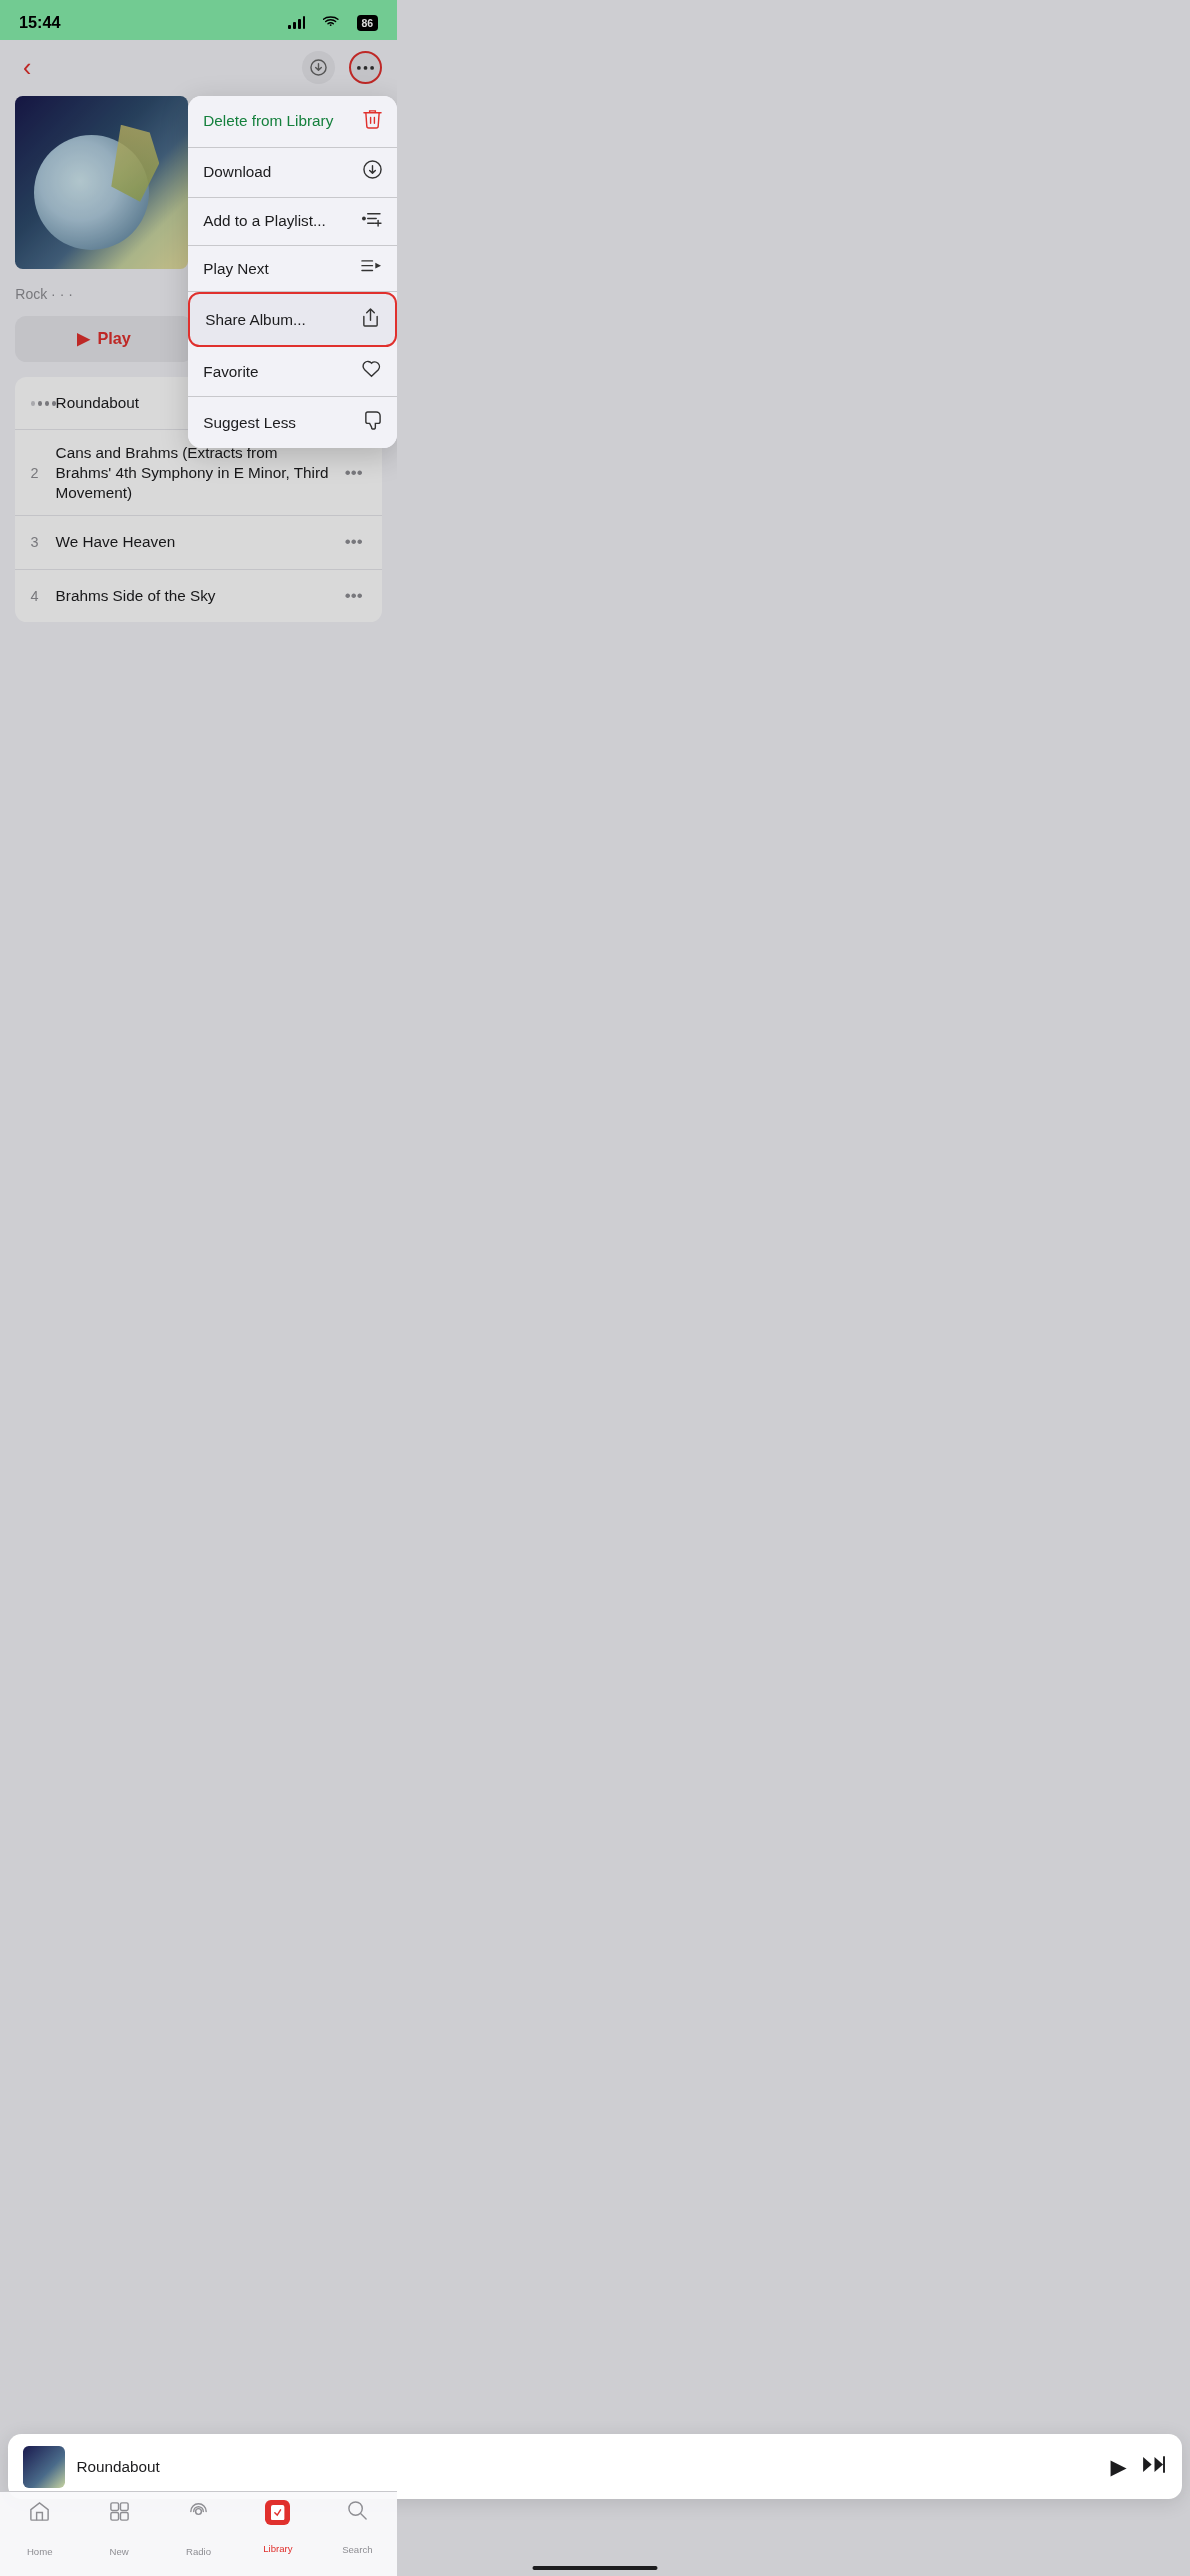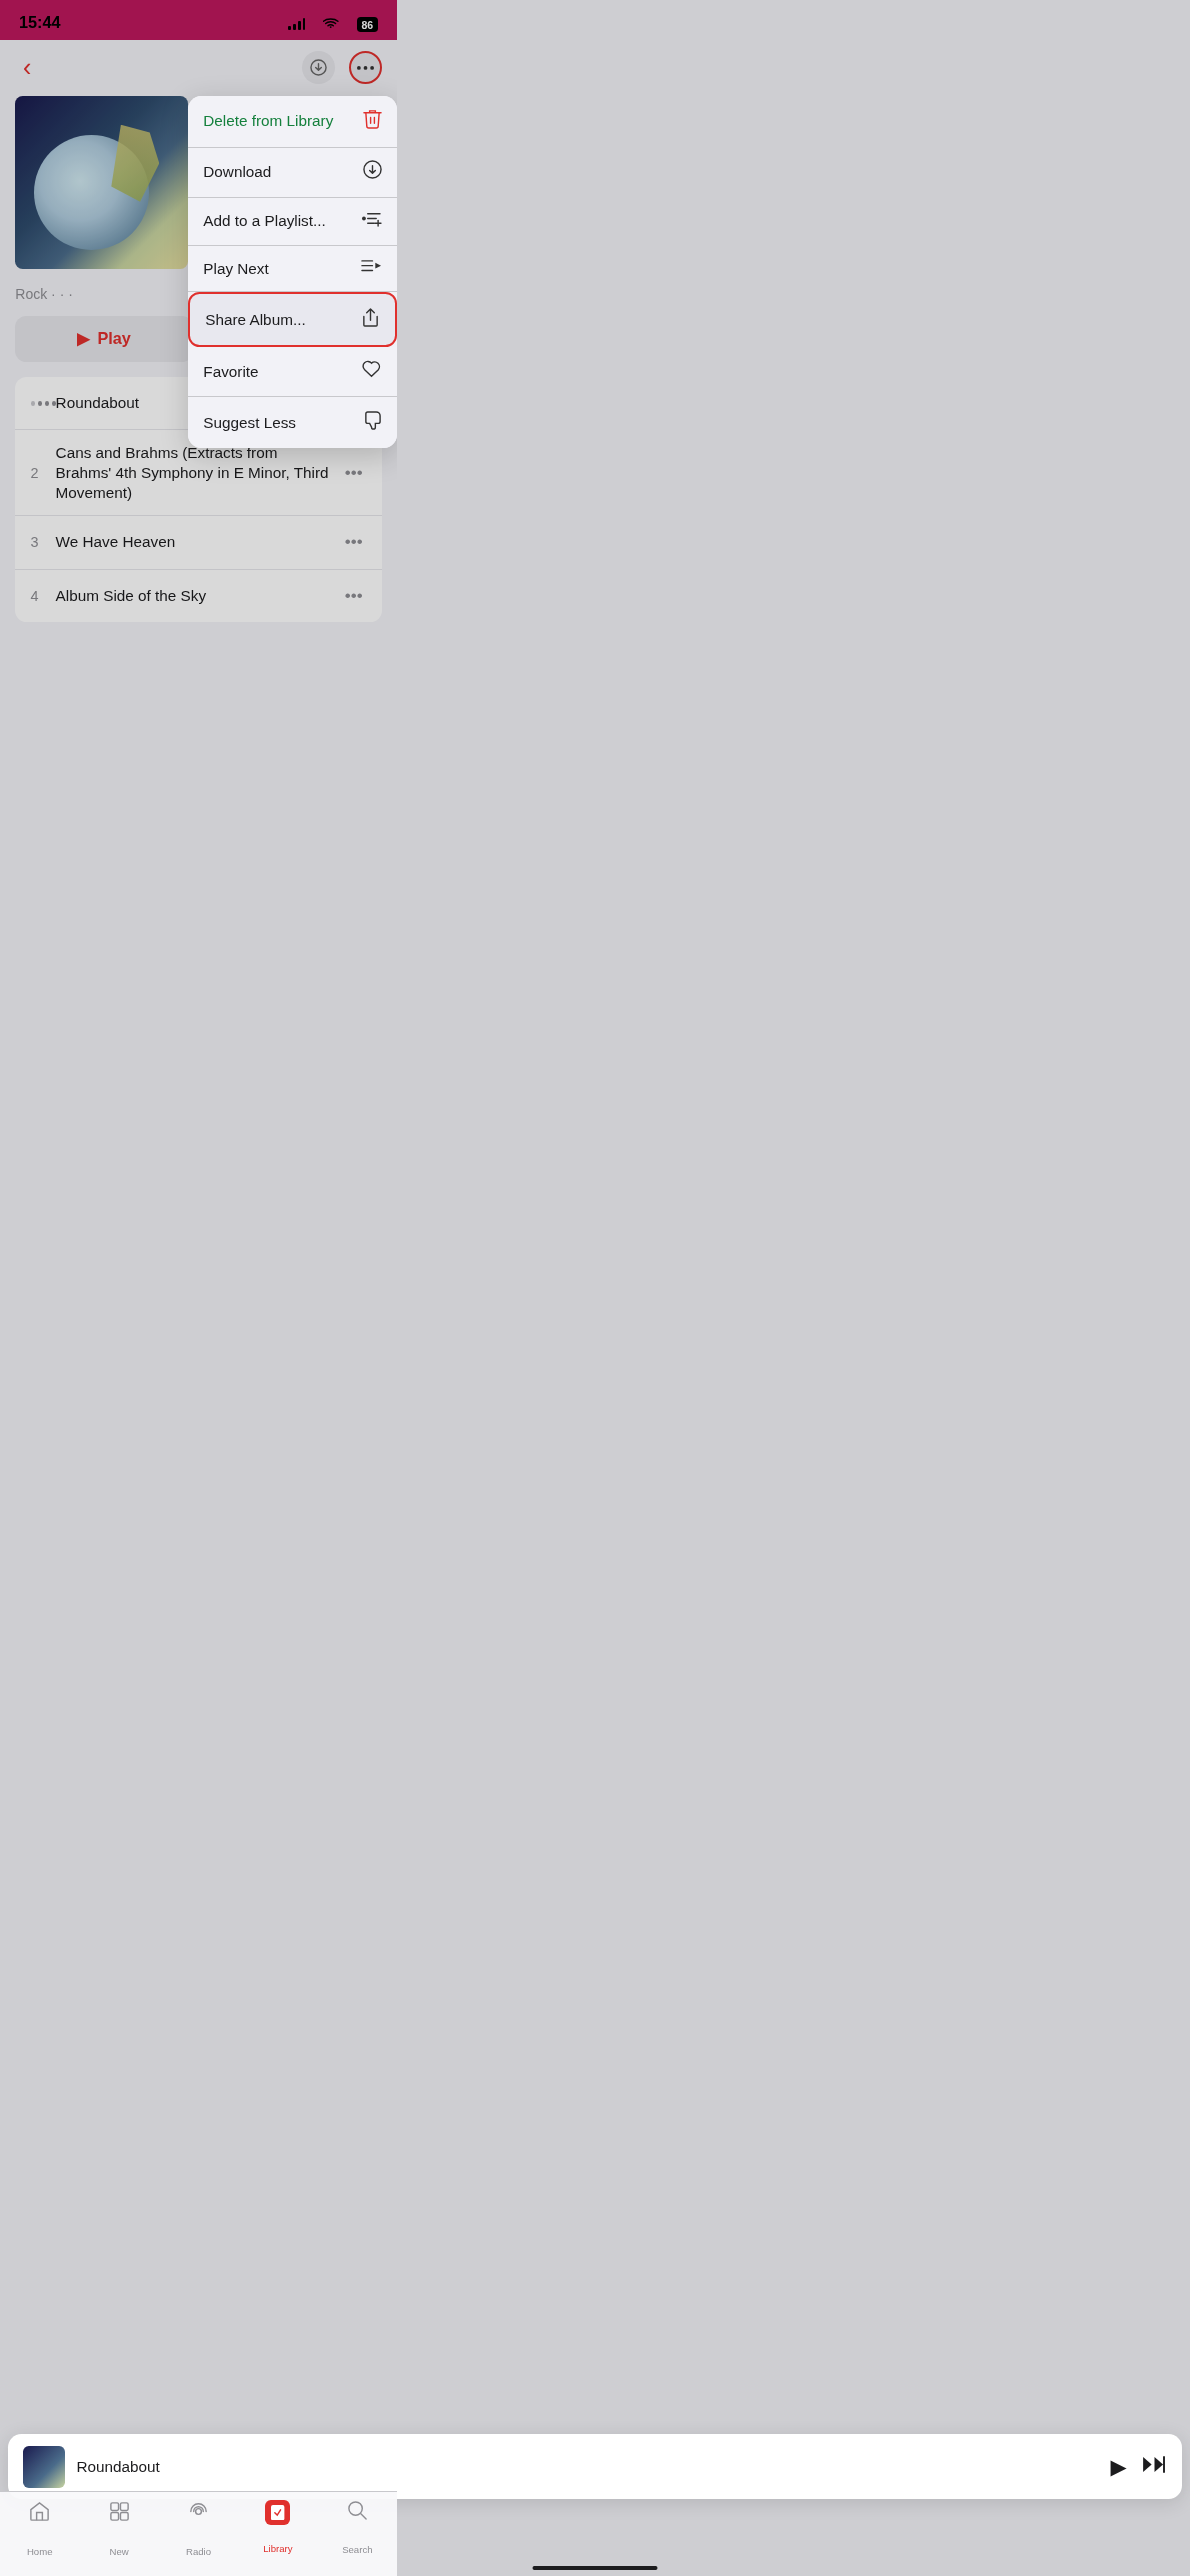--- a/index.html
+++ b/index.html
@@ -10,23 +10,23 @@
       width: 397px;
       min-height: 859px;
       position: relative;
       overflow-x: hidden;
     }
 
     
     .status-bar {
       display: flex;
       justify-content: space-between;
-      align-items: flex-end;
+      align-items: center;
       padding: 13.4px 19px 7.7px;
-      background: #be185d;
+      background: #86efac;
     }
     .status-time {
       font-size: 16.3px;
       font-weight: 700;
       color: #000;
     }
     .status-icons {
       display: flex;
       align-items: center;
       gap: 18px;
@@ -543,21 +543,21 @@
   </div>
 
   <div class="track-item">
     <span class="track-num">3</span>
     <span class="track-title">We Have Heaven</span>
     <span class="track-more">•••</span>
   </div>
 
   <div class="track-item">
     <span class="track-num">4</span>
-    <span class="track-title">Album Side of the Sky</span>
+    <span class="track-title">Brahms Side of the Sky</span>
     <span class="track-more">•••</span>
   </div>
 </div>
 
 <div style="height: 153px;"></div>
 
 <div class="now-playing">
   <div class="np-art"></div>
   <span class="np-title">Roundabout</span>
   <div class="np-controls">

